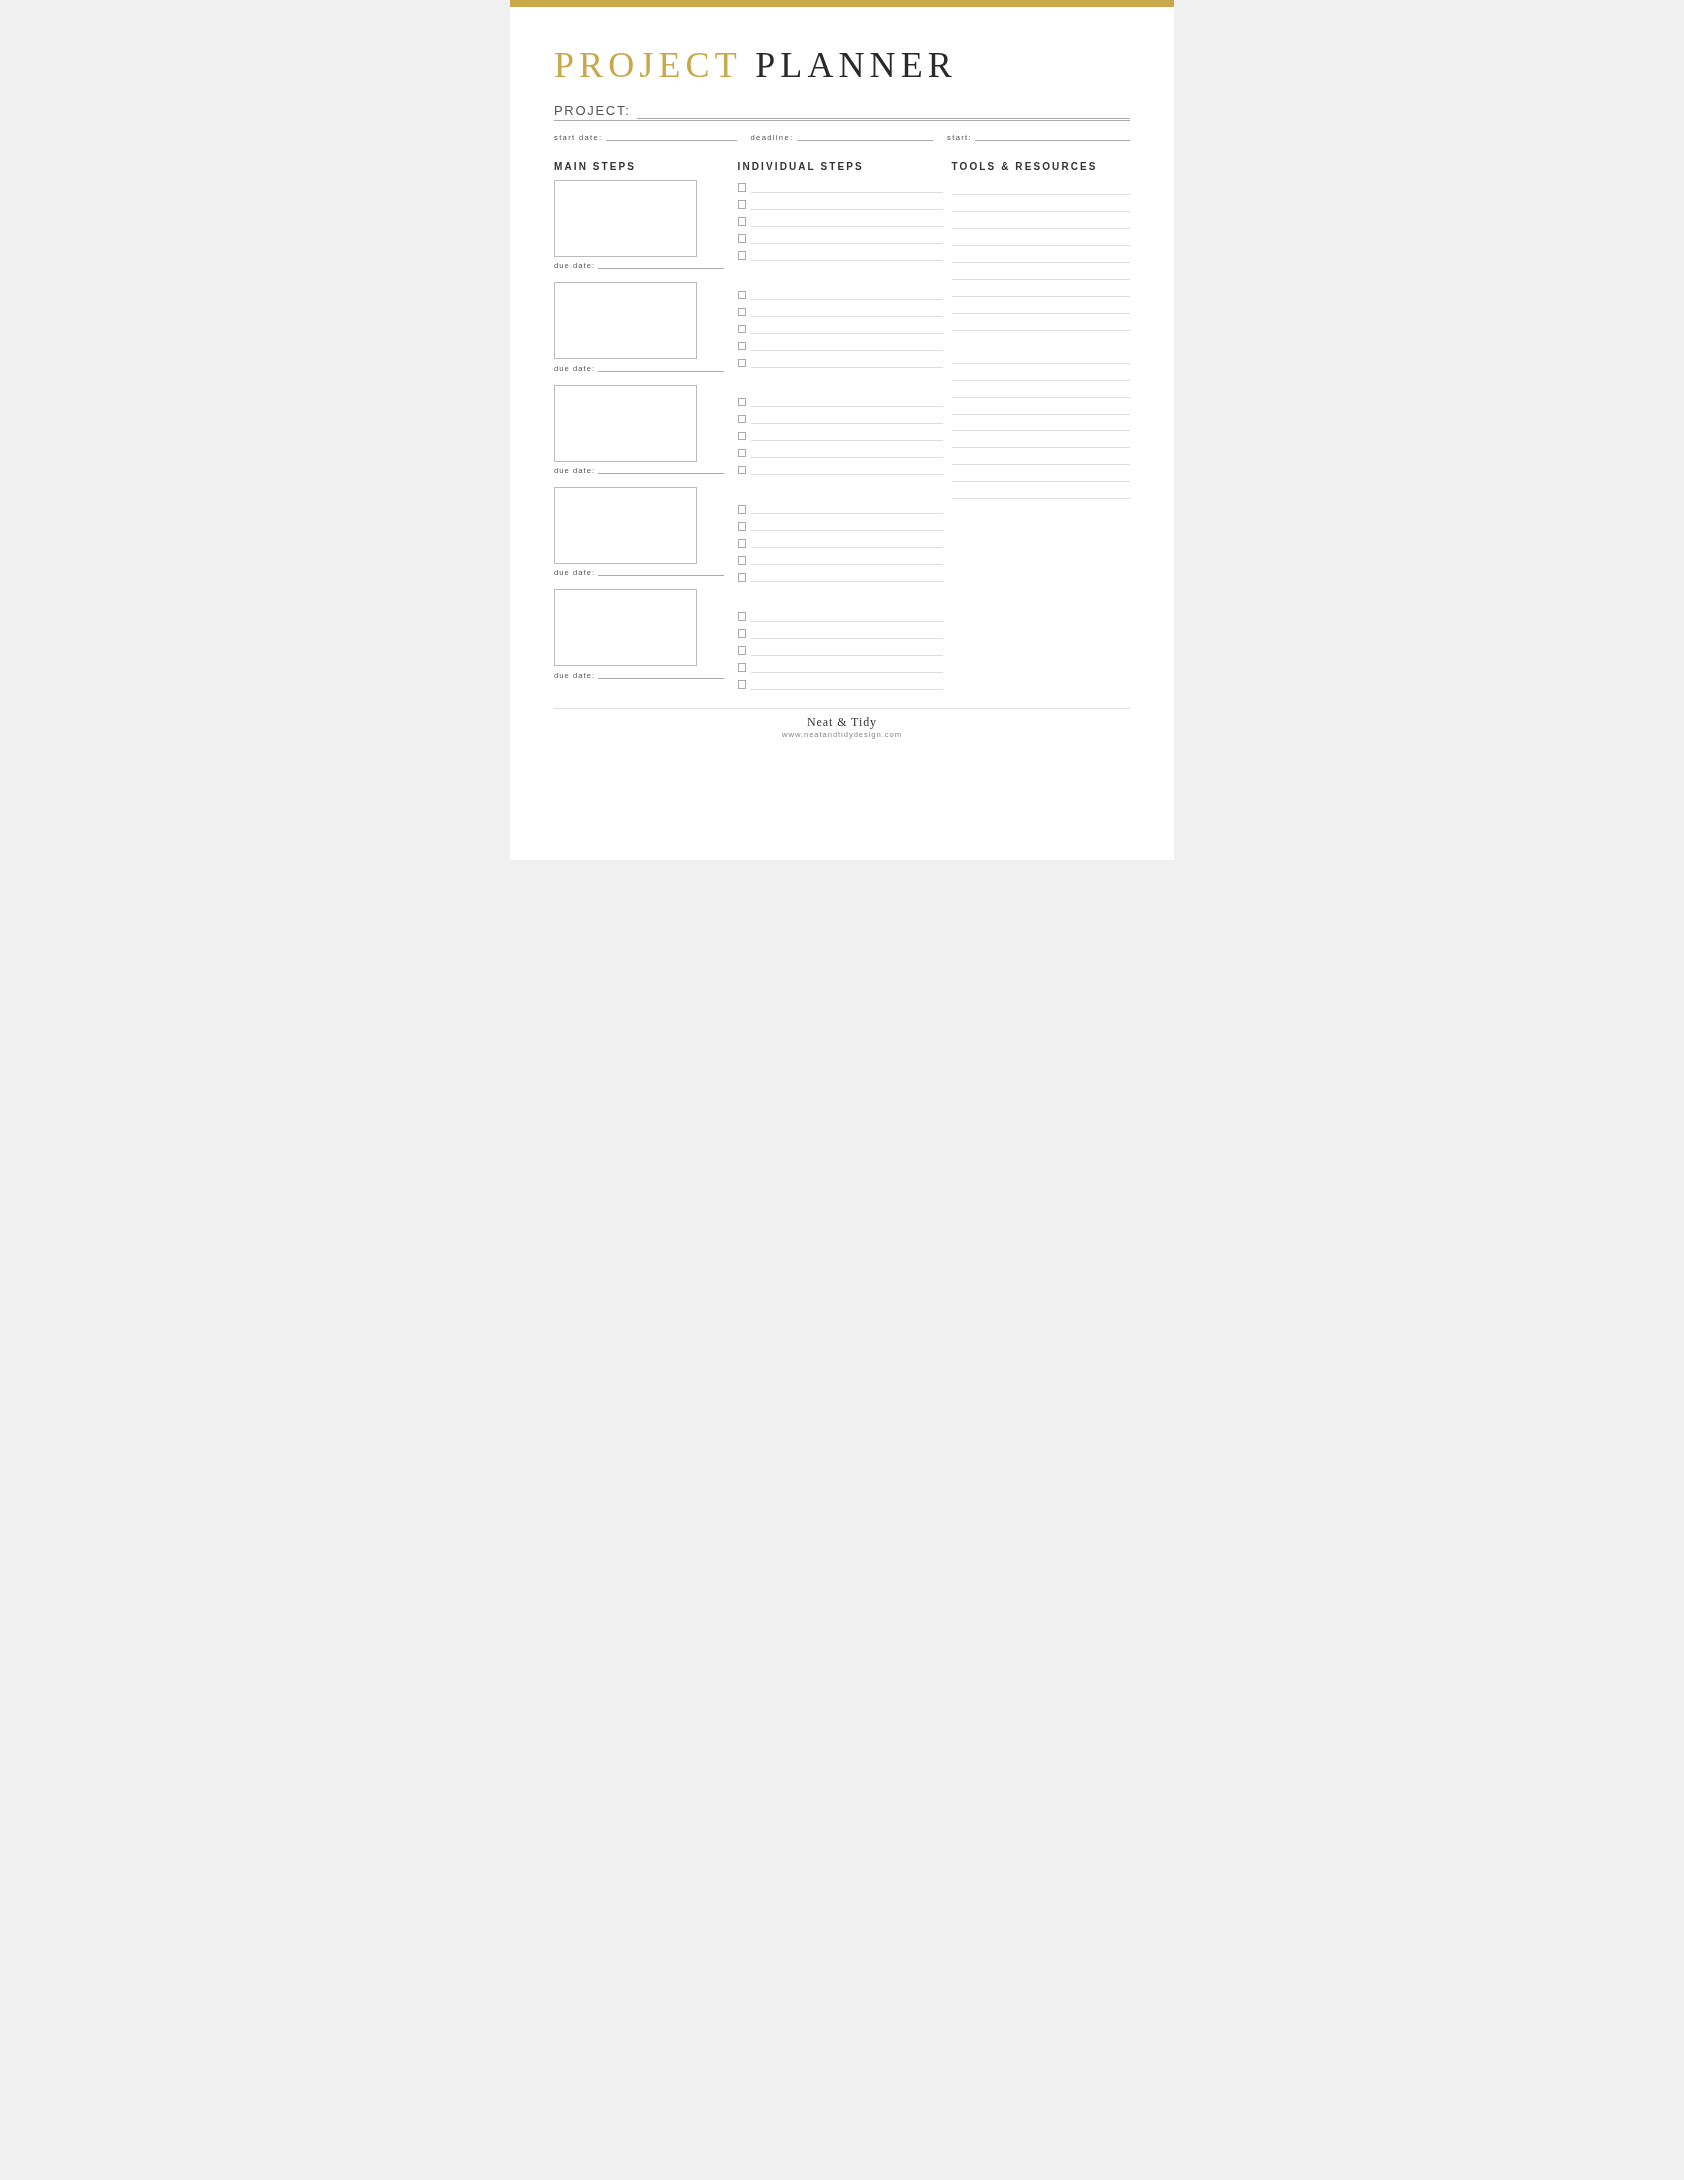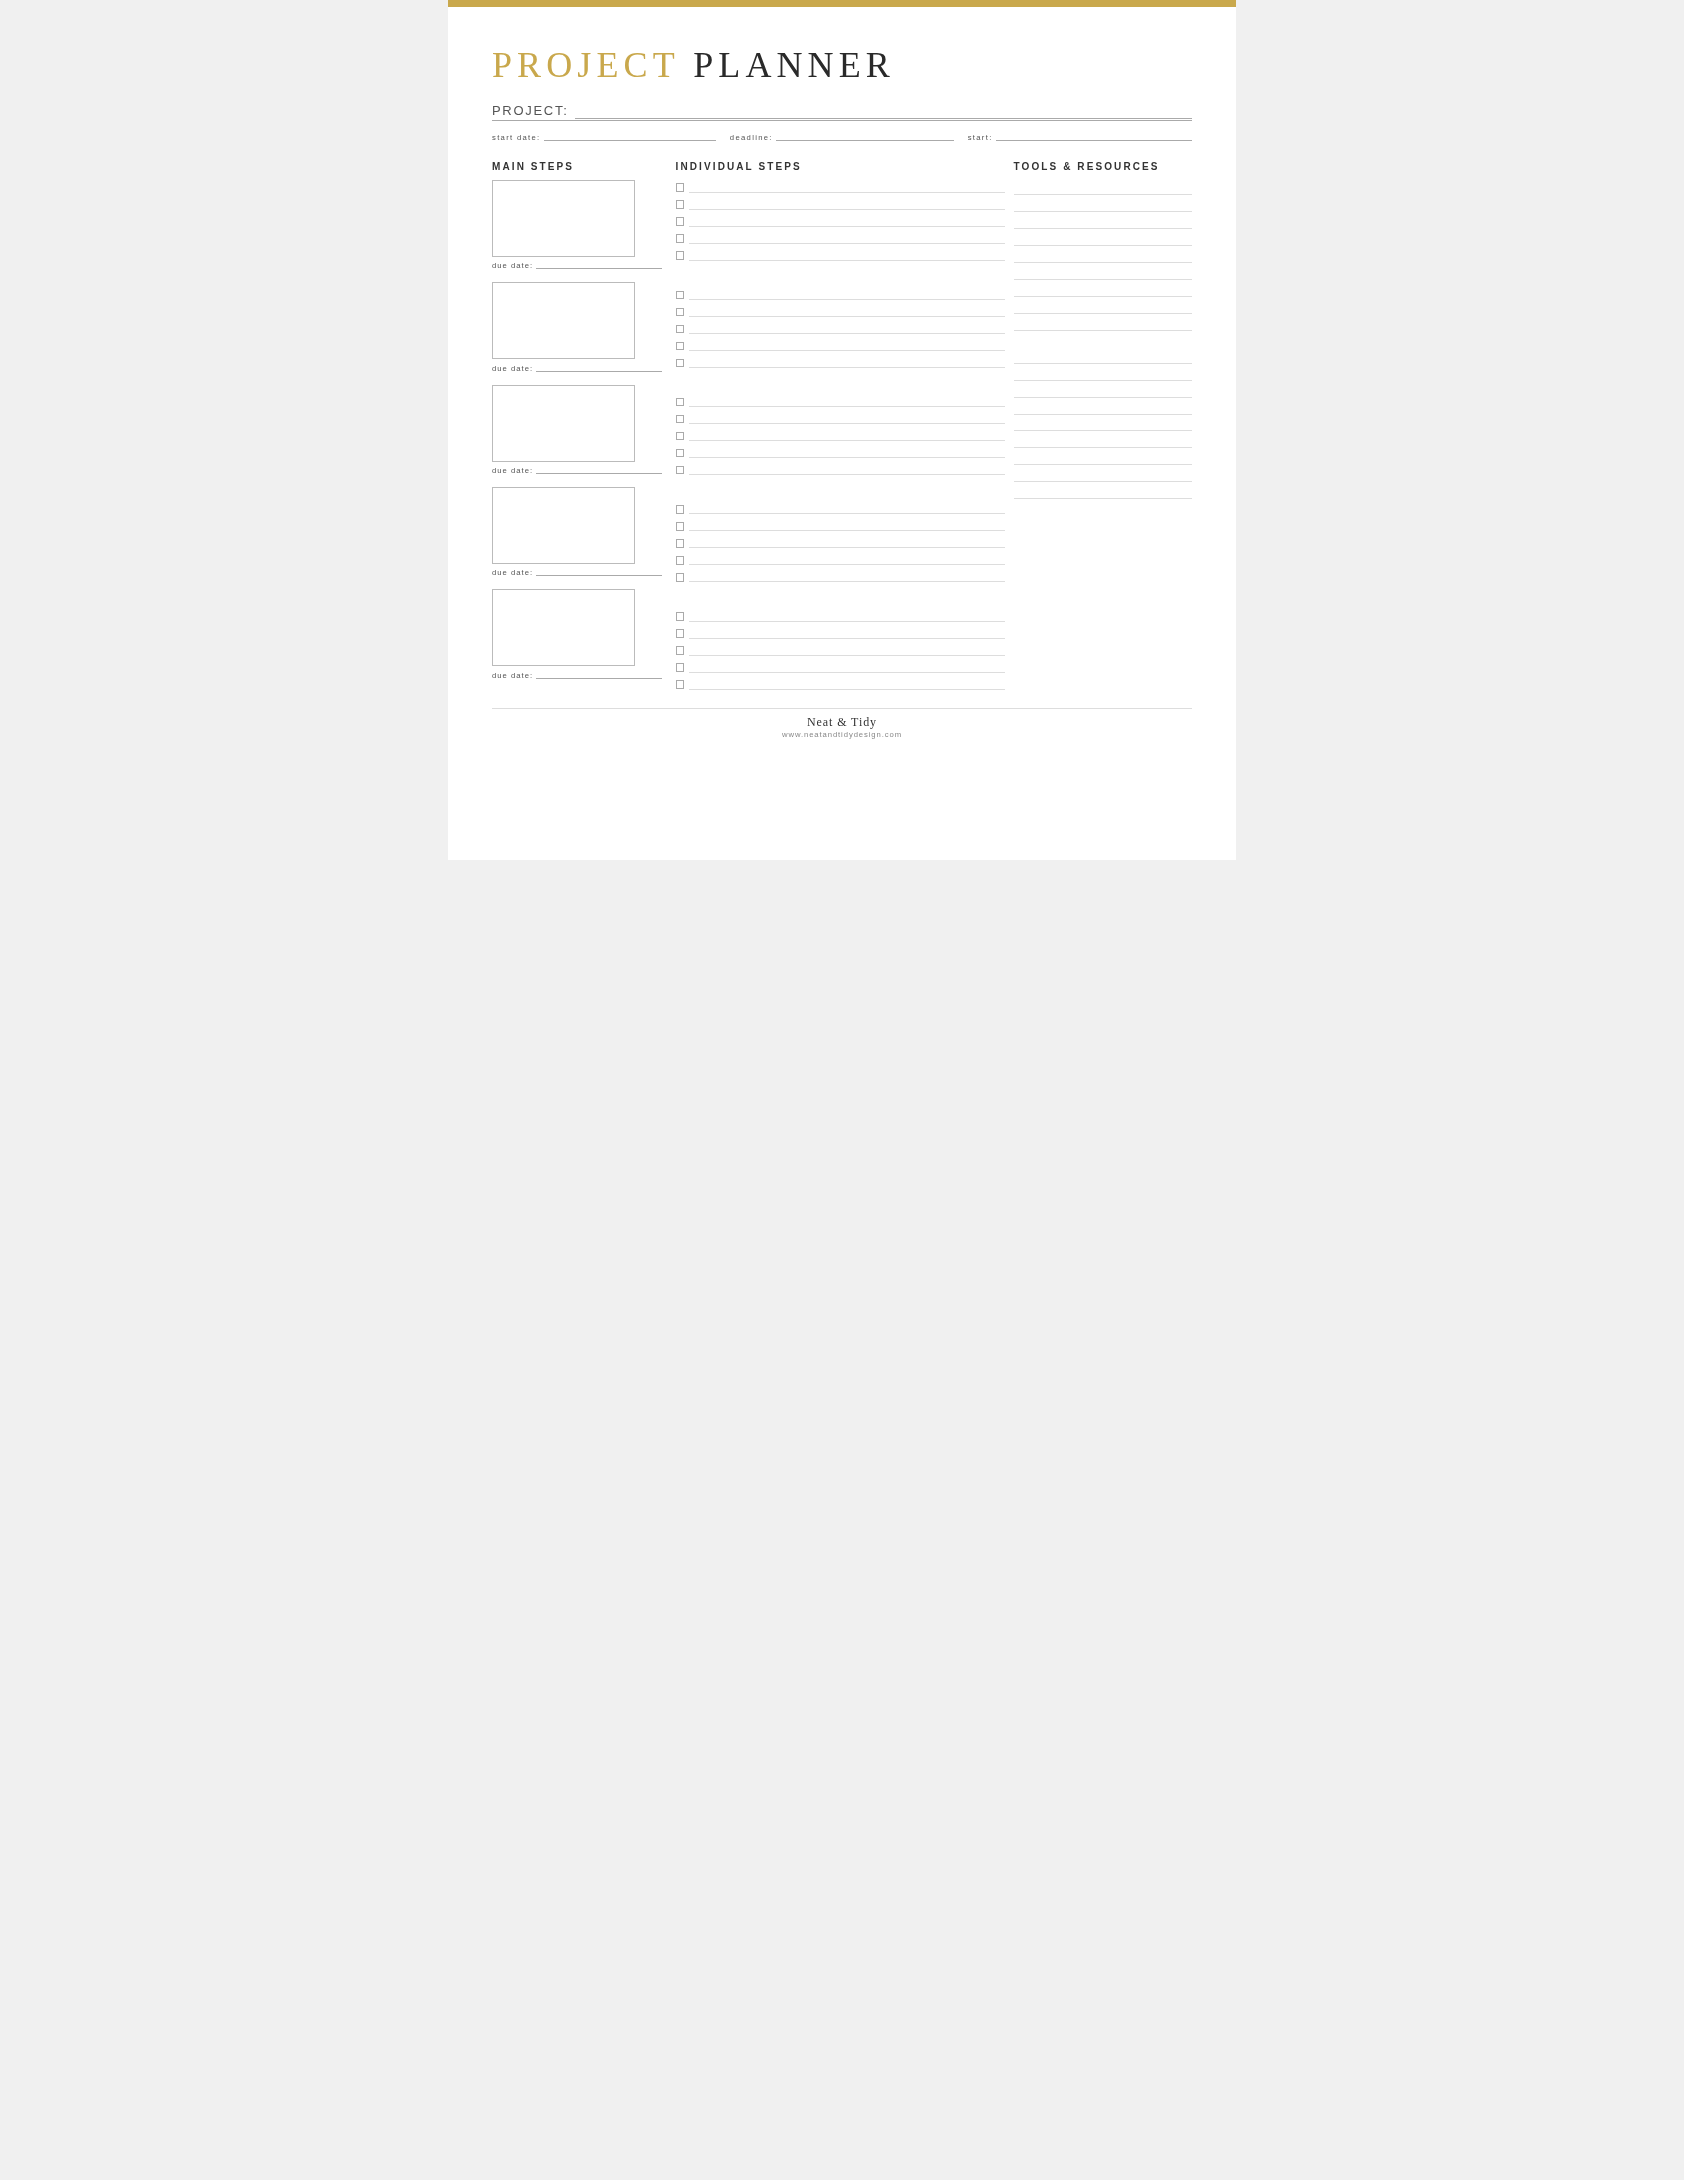--- a/index.html
+++ b/index.html
@@ -7,21 +7,21 @@
     body {
       background: #f0f0f0;
       display: flex;
       justify-content: center;
       align-items: flex-start;
       min-height: 100vh;
       font-family: 'Georgia', serif;
     }
 
     .page {
-      width: 788px;
+      width: 664px;
       min-height: 860px;
       background: #fff;
       padding: 31px 44px 25.6px 44px;
       position: relative;
     }
 
     .top-bar {
       height: 6.8px;
       background: #C9A84C;
       position: absolute;

